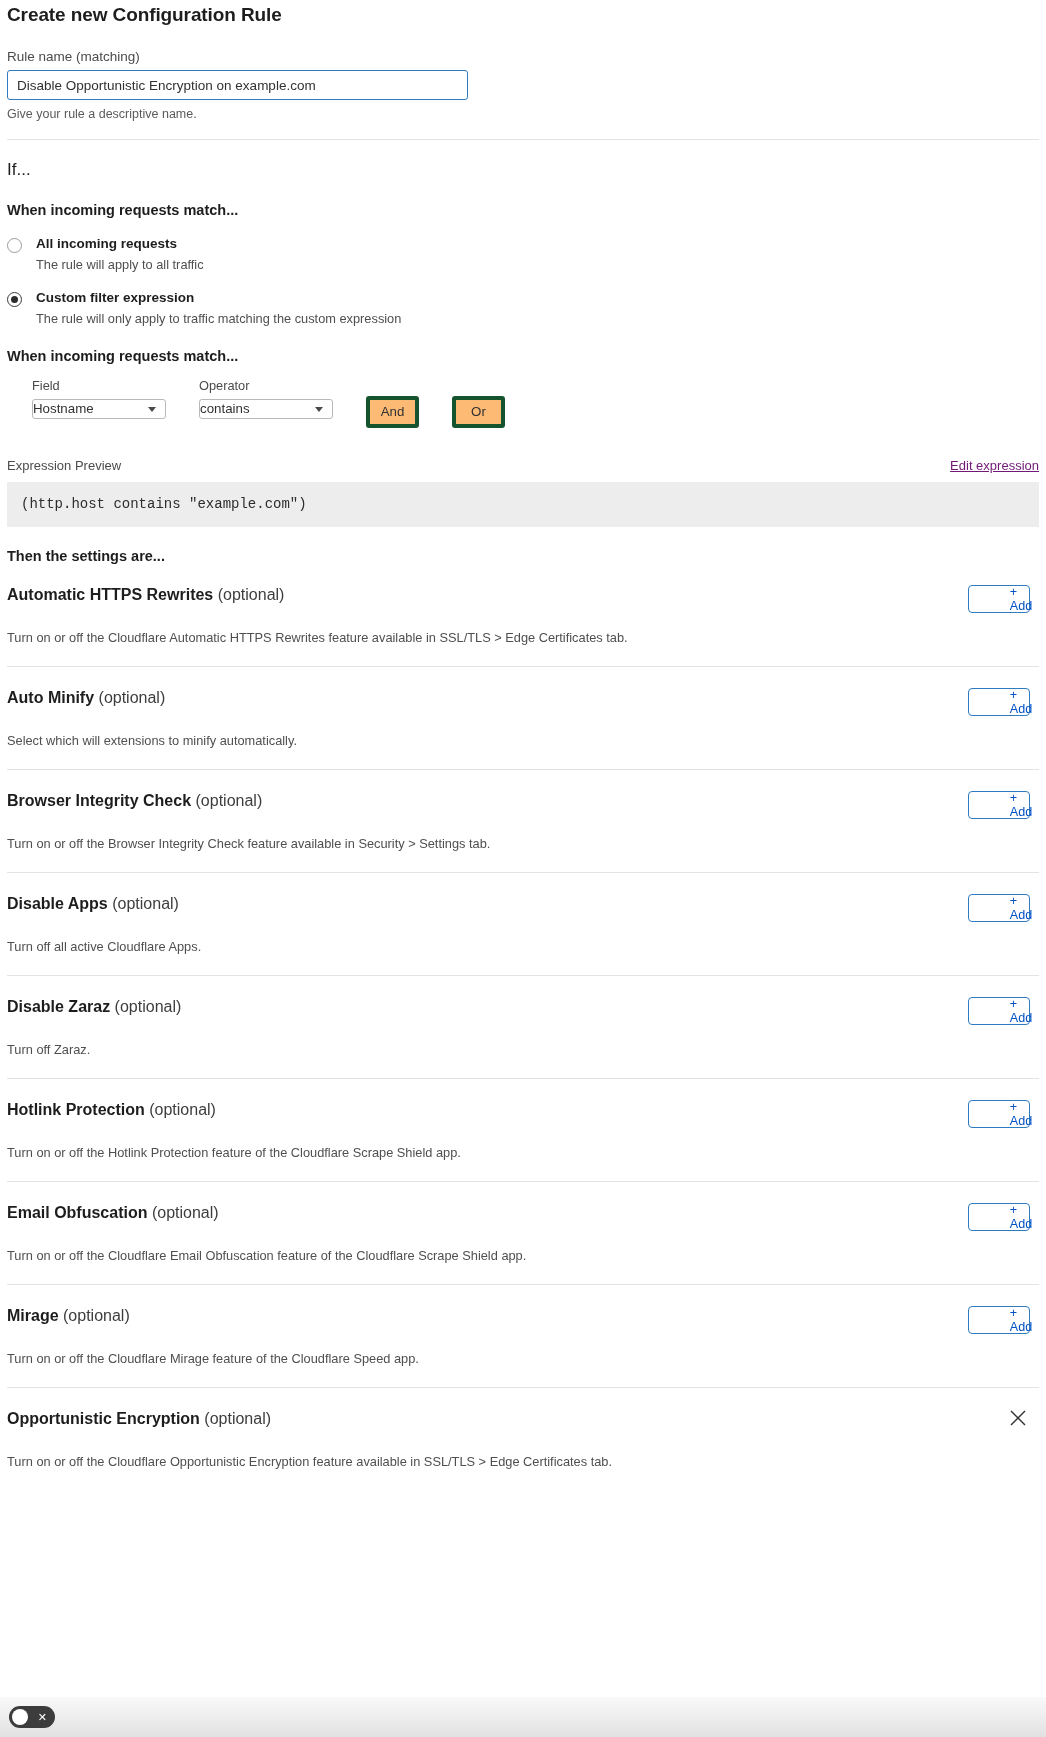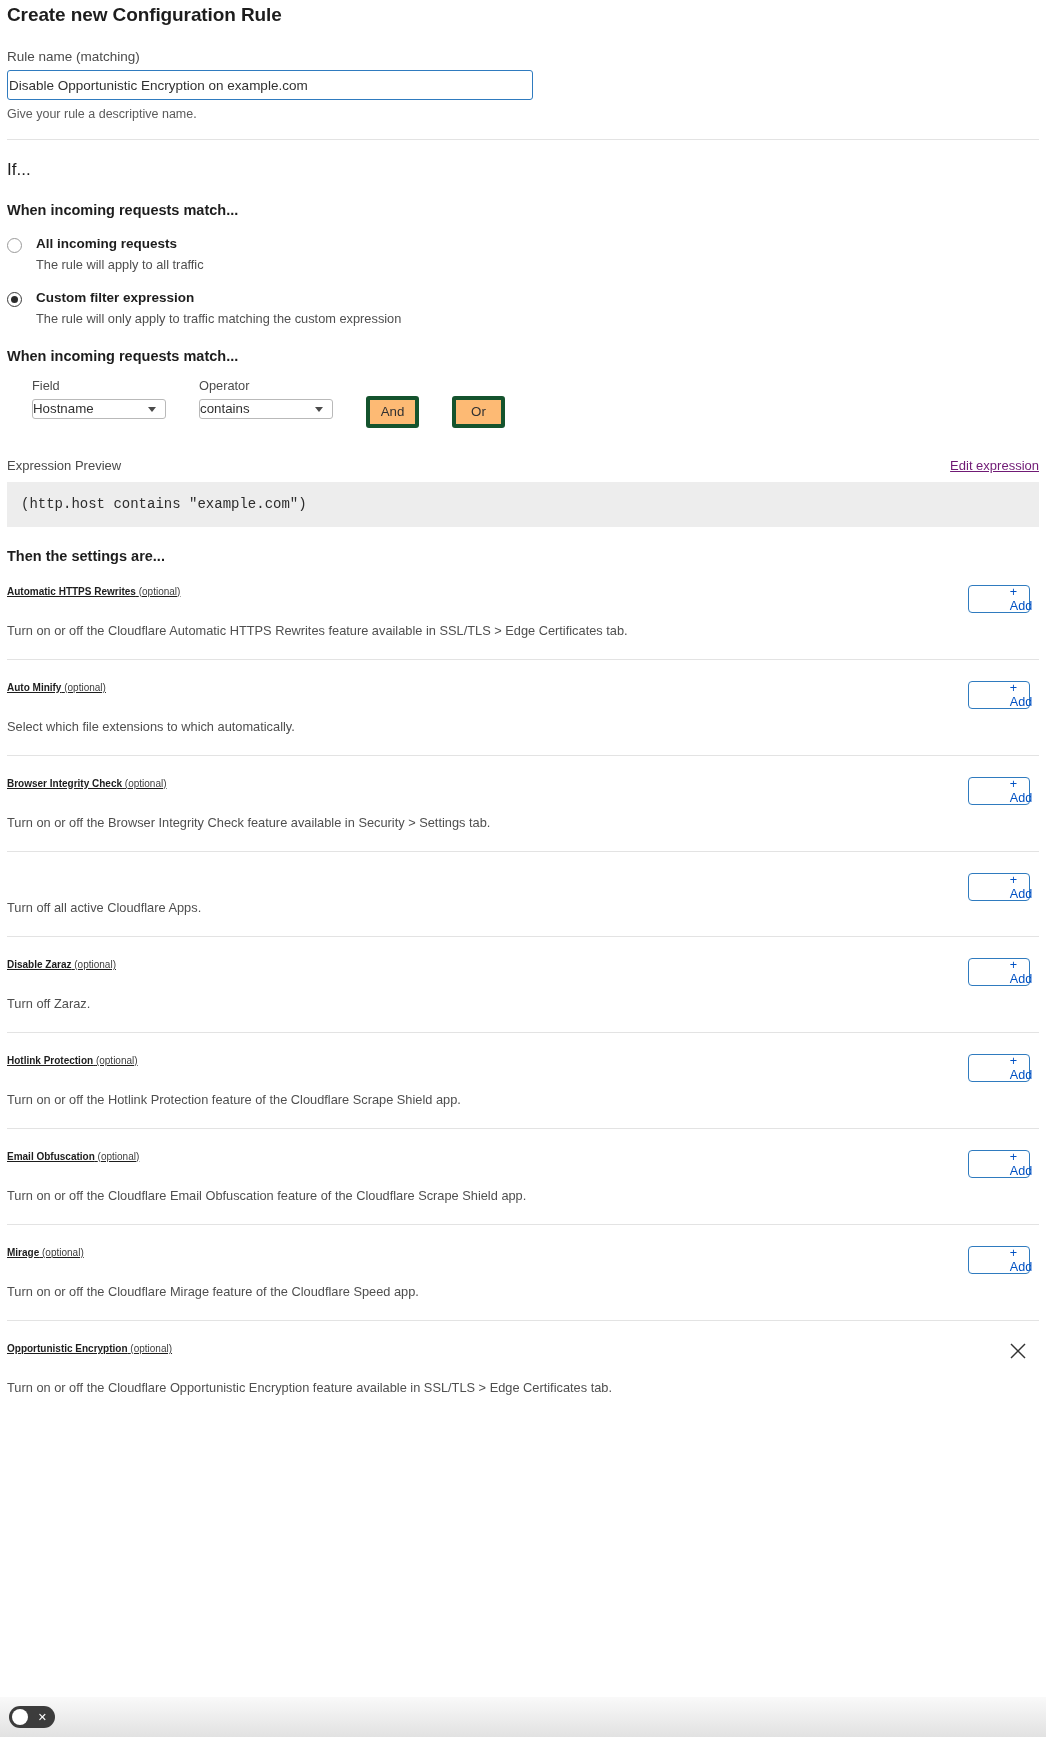--- a/index.html
+++ b/index.html
@@ -26,25 +26,25 @@
     margin: 4px 0 0 0;
     letter-spacing: -0.1px;
   }
   .field-label {
     font-size: 13.5px;
     color: #4b4b4b;
     margin-top: 23px;
     margin-bottom: 6px;
   }
   .rule-name-input {
-    width: 526px;
+    width: 461px;
     height: 30px;
     border: 1px solid #2f7bbf;
     border-radius: 3px;
-    padding: 4px 1px;
+    padding: 4px 9px;
     font-size: 13.5px;
     font-family: "Liberation Sans", sans-serif;
     color: #313131;
     outline: none;
     background: #fff;
   }
   .helper-text {
     font-size: 12.5px;
     color: #5b5b5b;
     margin-top: 7px;
@@ -205,23 +205,22 @@
     color: #1d1d1d;
     margin-top: 21px;
   }
   .setting {
     position: relative;
     padding: 22px 0 21px 0;
     border-bottom: 1px solid #e3e3e3;
   }
   .setting:first-of-type { padding-top: 18px; }
   .setting-title {
-    font-size: 10px;
-    color: #1d1d1d;
-    text-decoration: underline;
+    font-size: 16px;
+    color: #1d1d1d;
   }
   .setting-title b { font-weight: bold; }
   .setting-title .opt {
     font-weight: normal;
     color: #3d3d3d;
   }
   .setting-desc {
     font-size: 12.8px;
     color: #4f4f4f;
     margin-top: 26px;
@@ -365,34 +364,38 @@
     </div>
     <div class="setting-desc">Turn on or off the Cloudflare Automatic HTTPS Rewrites feature available in SSL/TLS &gt; Edge Certificates tab.</div>
     <div class="add-btn">+ Add</div>
   </div>
 
   <div class="setting">
     <div class="setting-title">
       <b>Auto Minify</b>
       <span class="opt">(optional)</span>
     </div>
-    <div class="setting-desc">Select which file extensions to which automatically.</div>
+    <div class="setting-desc">Select which will extensions to minify automatically.</div>
     <div class="add-btn">+ Add</div>
   </div>
 
   <div class="setting">
     <div class="setting-title">
       <b>Browser Integrity Check</b>
       <span class="opt">(optional)</span>
     </div>
     <div class="setting-desc">Turn on or off the Browser Integrity Check feature available in Security &gt; Settings tab.</div>
     <div class="add-btn">+ Add</div>
   </div>
 
   <div class="setting">
+    <div class="setting-title">
+      <b>Disable Apps</b>
+      <span class="opt">(optional)</span>
+    </div>
     <div class="setting-desc">Turn off all active Cloudflare Apps.</div>
     <div class="add-btn">+ Add</div>
   </div>
 
   <div class="setting">
     <div class="setting-title">
       <b>Disable Zaraz</b>
       <span class="opt">(optional)</span>
     </div>
     <div class="setting-desc">Turn off Zaraz.</div>

